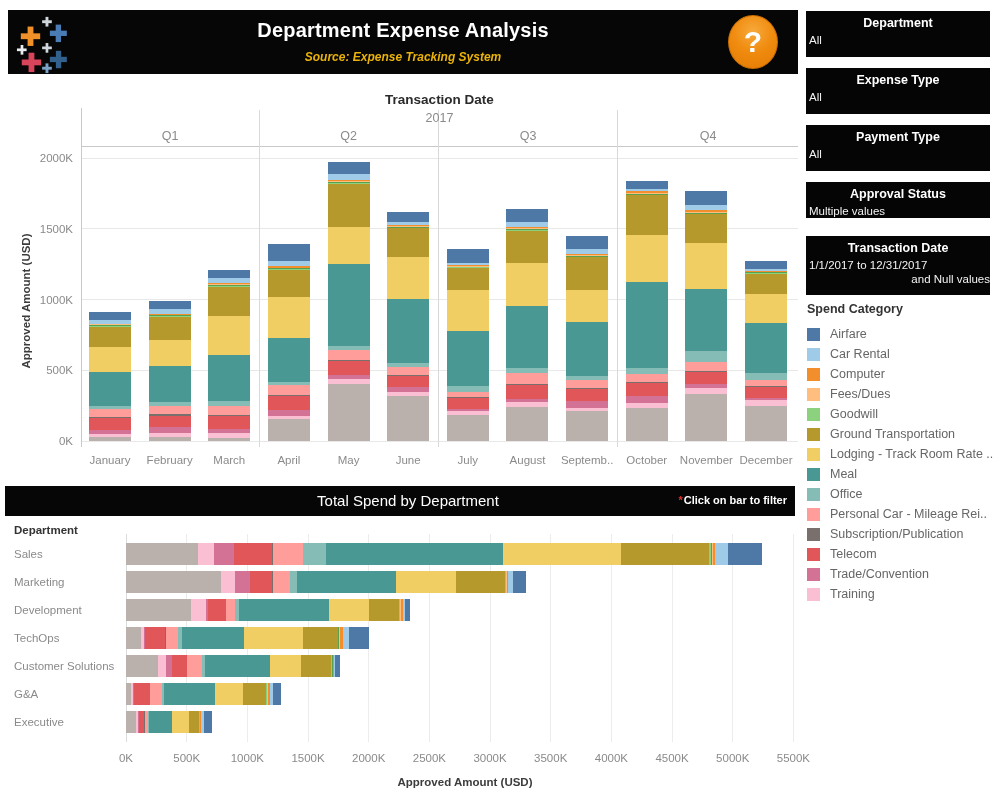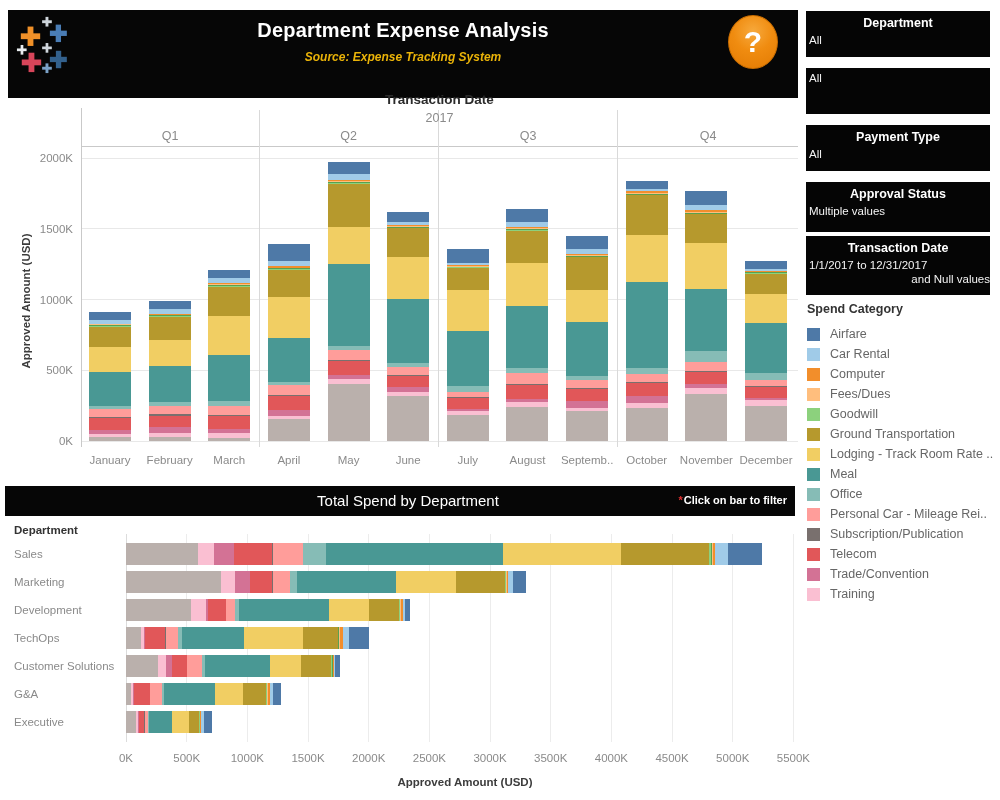--- a/index.html
+++ b/index.html
@@ -1,20 +1,20 @@
 <!DOCTYPE html>
 <html><head>
 <meta charset="utf-8">
 <style>
   * { margin:0; padding:0; box-sizing:border-box; }
   body { font-family:"Liberation Sans", sans-serif; background:#fff; }
   #app { position:relative; width:1000px; height:800px; background:#fff; overflow:hidden; }
 
   
-  .hdr { position:absolute; left:8px; top:10px; width:790px; height:88px; background:#060606; }
+  .hdr { position:absolute; left:8px; top:10px; width:790px; height:64px; background:#060606; }
   .hdr-title { position:absolute; left:0; right:0; top:9px; text-align:center; color:#fff;
                font-size:20px; font-weight:bold; letter-spacing:.2px; }
   .hdr-sub { position:absolute; left:0; right:0; top:40px; text-align:center; color:#eab308;
              font-size:12px; font-style:italic; font-weight:bold; }
   .logo { position:absolute; left:7px; top:3px; width:62px; height:62px; }
   .help { position:absolute; right:20px; top:5px; width:50px; height:54px; border-radius:50%;
           background:radial-gradient(circle at 50% 30%, #f7a93c 0%, #f08c10 45%, #e27a02 100%);
           border:1px solid #c96d00; color:#fff; font-size:30px; font-weight:bold;
           text-align:center; line-height:52px; cursor:pointer; }
 
@@ -86,27 +86,28 @@
     <div class="hdr-title">Department Expense Analysis</div>
     <div class="hdr-sub">Source: Expense Tracking System</div>
     <div class="help">?</div>
   </div>
 
   <div class="card" style="top:11px;height:46px;">
     <div class="ttl">Department</div>
     <div class="val">All</div>
   </div>
   <div class="card" style="top:68px;height:46px;">
+    <div class="ttl">Expense Type</div>
     <div class="val">All</div>
   </div>
   <div class="card" style="top:125px;height:46px;">
     <div class="ttl">Payment Type</div>
     <div class="val">All</div>
   </div>
-  <div class="card" style="top:182px;height:50px;">
+  <div class="card" style="top:182px;height:36px;">
     <div class="ttl">Approval Status</div>
     <div class="val">Multiple values</div>
   </div>
   <div class="card" style="top:236px;height:59px;">
     <div class="ttl">Transaction Date</div>
     <div class="val">1/1/2017 to 12/31/2017</div>
     <div class="val2">and Null values</div>
   </div>
 
   <div class="legend">

